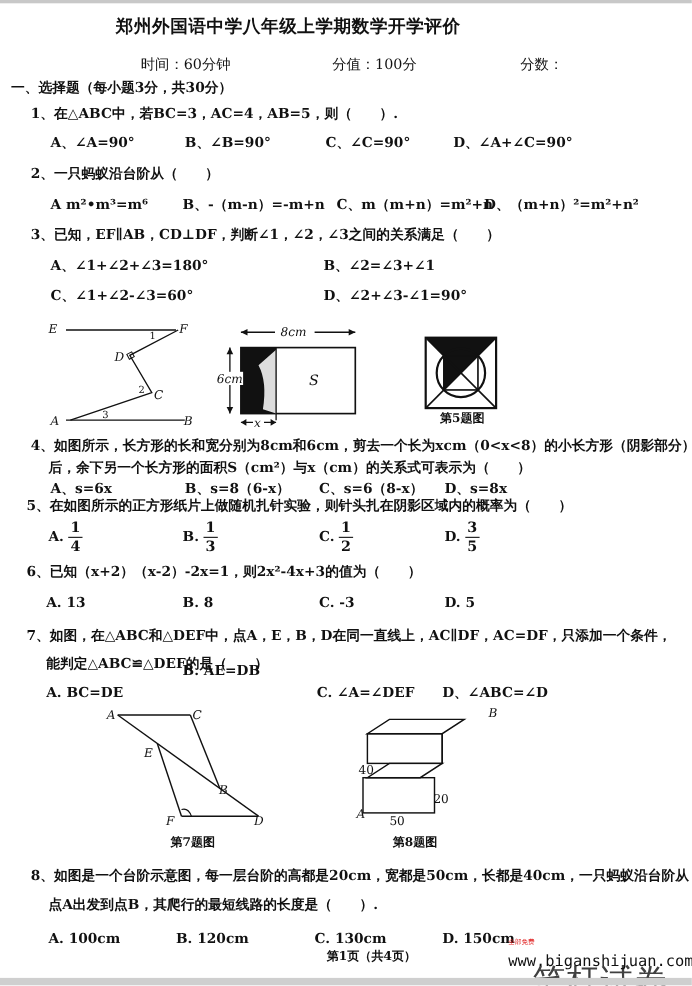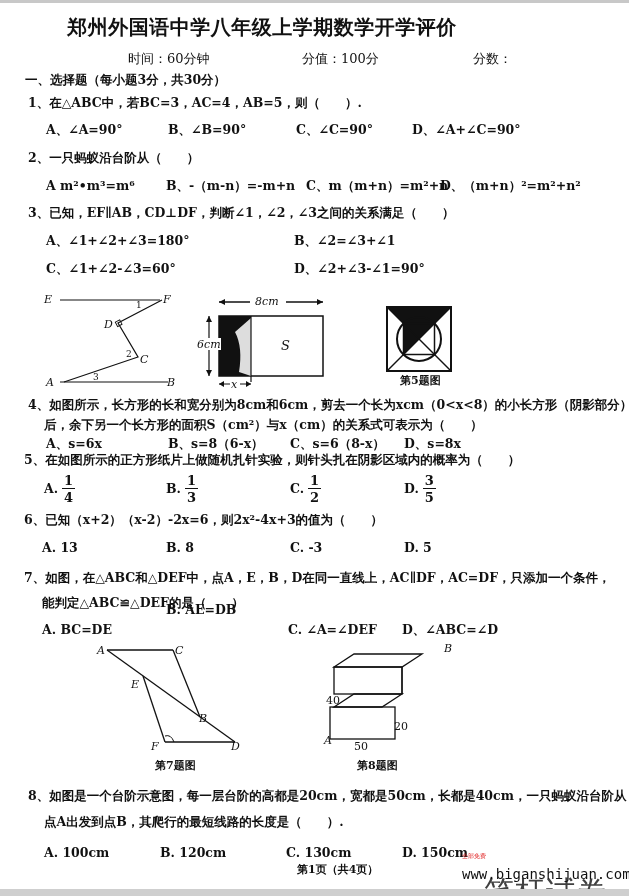--- a/index.html
+++ b/index.html
@@ -4,23 +4,23 @@
 <style>
   html, body { margin: 0; padding: 0; }
   body {
     width: 629px; height: 896px; position: relative; overflow: hidden;
     background: #ffffff; color: #111;
     font-family: "DejaVu Serif", "Liberation Serif", serif;
   }
   .topbar { position: absolute; left: 0; top: 0; width: 629px; height: 3px; background: #c8c8c8; }
   .botbar { position: absolute; left: 0; top: 889px; width: 629px; height: 7px; background: #cfcfcf; }
   .abs { position: absolute; white-space: nowrap; }
-  .title { left: 0; width: 524px; text-align: center; top: 14px; font-size: 20px; font-weight: bold; letter-spacing: 0.5px; font-family: "DejaVu Sans", sans-serif; }
+  .title { left: 0; width: 524px; text-align: center; top: 14px; font-size: 16px; font-weight: bold; letter-spacing: 0.5px; font-family: "DejaVu Sans", sans-serif; }
   .meta { top: 50px; font-size: 13px; font-weight: normal; }
-  .sec { top: 72px; left: 25px; font-size: 12.5px; font-weight: bold; text-align: center; }
+  .sec { top: 72px; left: 10px; font-size: 12.5px; font-weight: bold; text-align: center; }
   .q { font-size: 12.5px; font-weight: bold; }
   .opt { font-size: 12.5px; font-weight: bold; }
   .frac { display: inline-block; vertical-align: middle; text-align: center; line-height: 1; font-size: 13px; margin-left: 4px; }
   .frac .num { display: block; border-bottom: 1px solid #111; padding: 0 2px 1px; }
   .frac .den { display: block; padding-top: 2px; }
   .cap { font-size: 11px; font-weight: bold; }
   svg text { font-family: "DejaVu Serif", serif; font-style: italic; font-size: 11px; fill: #111; }
   .wm-cn { left: 484px; top: 872px; font-size: 30px; font-family: "DejaVu Sans", sans-serif; color: #404040; letter-spacing: 1px; }
   .wm-url { left: 462px; top: 866px; font-size: 14px; font-family: "DejaVu Sans Mono", monospace; color: #111; }
   .wm-red { left: 462px; top: 852px; font-size: 6px; color: #e02020; font-family: "DejaVu Sans", sans-serif; }
@@ -131,21 +131,21 @@
   <span>B.</span><span class="frac"><span class="num">1</span><span class="den">3</span></span>
 </div>
 <div class="abs opt" style="left:290px;top:474px">
   <span>C.</span><span class="frac"><span class="num">1</span><span class="den">2</span></span>
 </div>
 <div class="abs opt" style="left:404px;top:474px">
   <span>D.</span><span class="frac"><span class="num">3</span><span class="den">5</span></span>
 </div>
 
 <div class="abs q" style="left:24px;top:512px">
-  <span>6、</span><span>已知（x+2）（x-2）-2x=6，则2x²-4x+3的值为（　　）</span>
+  <span>6、</span><span>已知（x+2）（x-2）-2x=1，则2x²-4x+3的值为（　　）</span>
 </div>
 <div class="abs opt" style="left:42px;top:540px">A. 13</div>
 <div class="abs opt" style="left:166px;top:540px">B. 8</div>
 <div class="abs opt" style="left:290px;top:540px">C. -3</div>
 <div class="abs opt" style="left:404px;top:540px">D. 5</div>
 
 <div class="abs q" style="left:24px;top:570px">
   <span>7、</span><span>如图，在△ABC和△DEF中，点A，E，B，D在同一直线上，AC∥DF，AC=DF，只添加一个条件，</span>
 </div>
 <div class="abs q" style="left:42px;top:595px">能判定△ABC≌△DEF的是（　　）</div>

